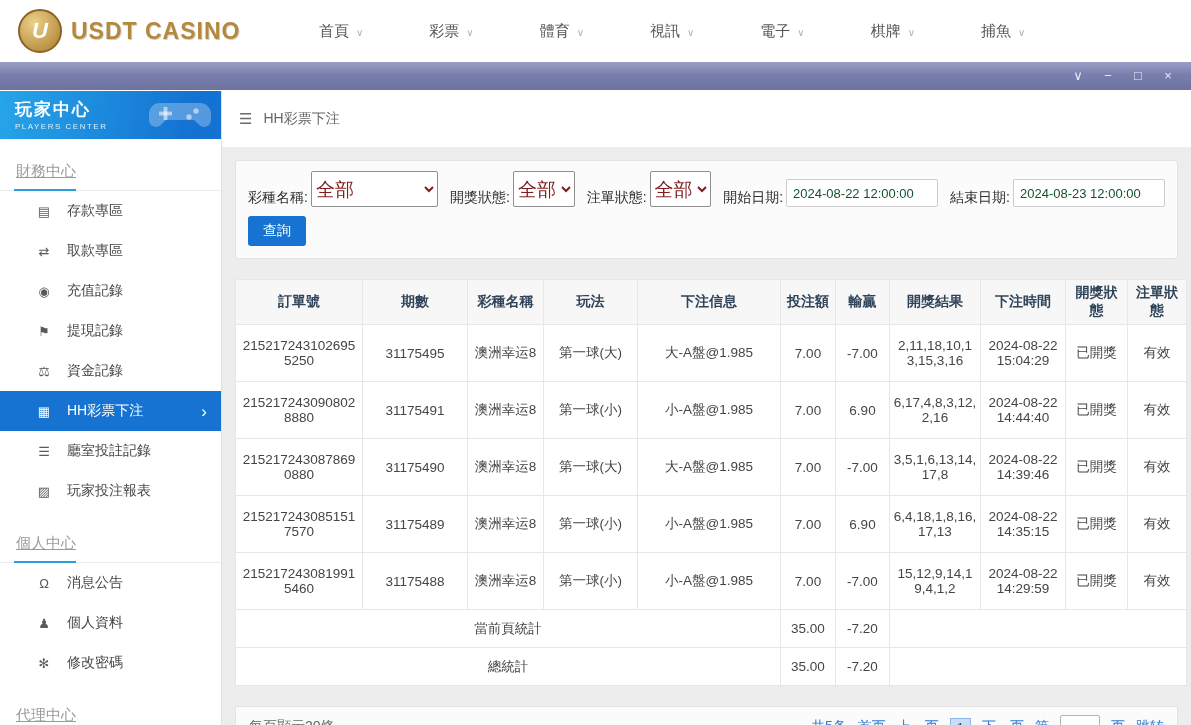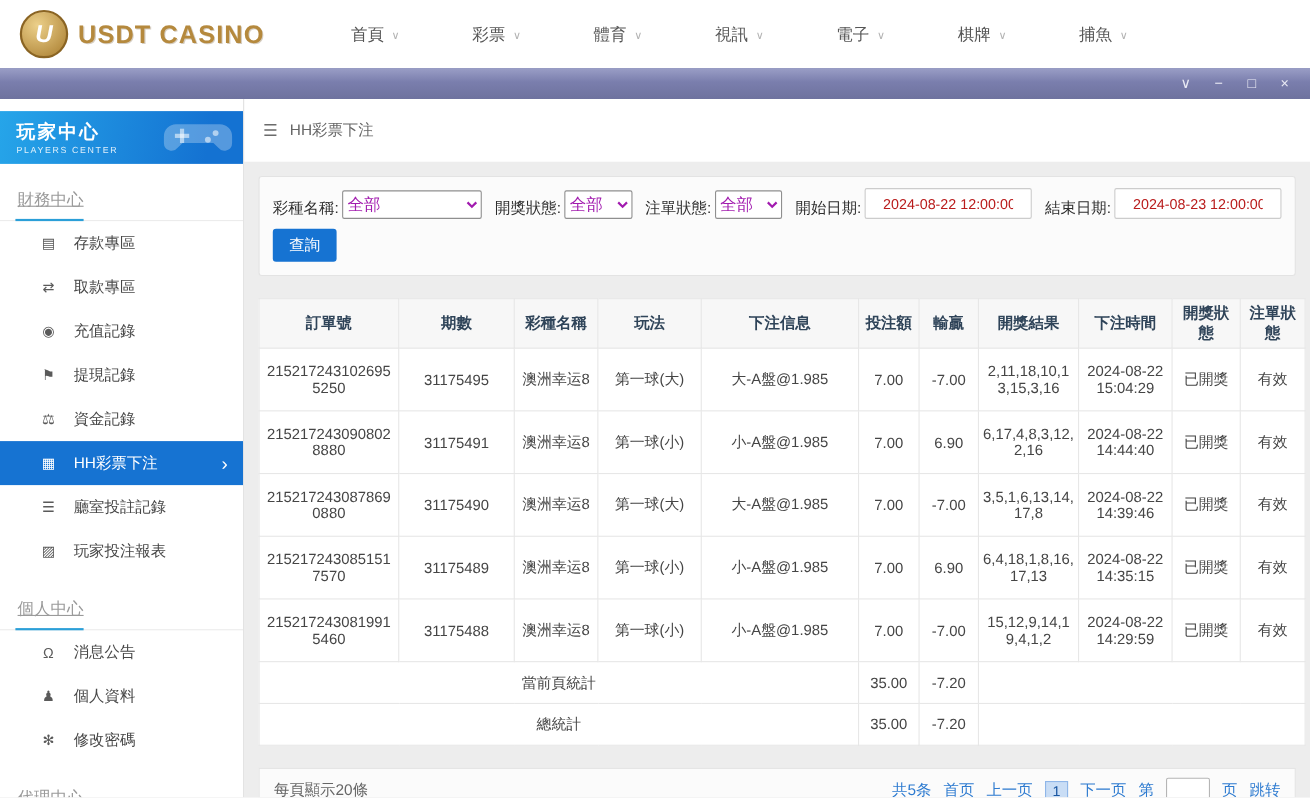--- a/index.html
+++ b/index.html
@@ -15,21 +15,21 @@
   .main-nav { flex:1; display:flex; padding-left:28px; }
   .nav-item { display:flex; align-items:center; gap:7px; padding:0 33px; font-size:15px; color:#565656; cursor:pointer; height:77px; }
   .nav-caret { font-size:10px; color:#b2b2b2; margin-top:2px; }
 
   
   .titlebar { height:28px; background:linear-gradient(#9a9ec6 0%, #7a7ead 45%, #6e729e 100%); background-color:#767aa8; display:flex; align-items:center; justify-content:flex-end; gap:0; padding:0 8px; flex:0 0 auto; }
   .tb-btn { color:#e9eaf4; font-size:13px; cursor:pointer; width:30px; text-align:center; line-height:28px; }
 
   
   .app-body { flex:1; display:flex; overflow:hidden; background:#ededed; }
-  .sidebar { width:222px; background:#fff; border-right:1px solid #e0e0e0; padding-top:11px; flex:0 0 auto; overflow:hidden; }
+  .sidebar { width:222px; background:#fff; border-right:1px solid #e0e0e0; padding-top:1px; flex:0 0 auto; overflow:hidden; }
   .sidebar-hero { height:48px; background:linear-gradient(100deg,#26a5e9 0%,#1472d2 85%); color:#fff; padding:7px 0 0 15px; position:relative; overflow:hidden; }
   .hero-title { font-size:17px; font-weight:bold; letter-spacing:2px; }
   .hero-sub { font-size:8px; letter-spacing:1.5px; opacity:.85; margin-top:1px; }
   .gamepad { position:absolute; right:8px; top:7px; }
   .section-title { margin-top:14px; padding:9px 16px; color:#9a9a9a; font-size:15px; border-bottom:1px solid #ececec; position:relative;text-decoration:underline; }
   .section-title::after { content:""; position:absolute; left:14px; bottom:-1px; width:62px; height:2px; background:#2b9fd8; }
   .side-item { display:flex; align-items:center; gap:15px; padding:0 14px 0 36px; height:40px; font-size:14px; color:#474747; cursor:pointer; }
   .side-item:first-of-type { margin-top:6px; }
   .side-icon { width:16px; color:#5a5a5a; font-size:13px; text-align:center; flex:0 0 auto; }
   .side-item.active { background:#1673d2; color:#fff; padding-left:36px; }
@@ -39,24 +39,24 @@
   
   .main { flex:1; display:flex; flex-direction:column; overflow:hidden; }
   .breadcrumb-bar { height:57px; background:#fff; display:flex; align-items:center; gap:11px; padding:0 17px; color:#666; font-size:14px; flex:0 0 auto; }
   .hamburger { font-size:15px; color:#6b6b6b; cursor:pointer; }
   .content { padding:13px; flex:1; overflow:hidden; }
 
   .filter-panel { background:#fbfbfb; border:1px solid #e3e3e3; border-radius:3px; padding:10px 12px 12px 12px; }
   .filter-row { display:flex; align-items:flex-end; font-size:14px; color:#2e2e2e; }
   .filter-row label { margin-right:3px; margin-left:12px; white-space:nowrap; }
   .filter-row label:first-child { margin-left:0; }
-  select { height:26px; border:1px solid #8f8f8f; background:#fff; font-size:15px; color:#a21caf; border-radius:2px; }
+  select { height:36px; border:1px solid #8f8f8f; background:#fff; font-size:19px; color:#7f1d1d; border-radius:2px; }
   .sel-lottery { width:132px; }
   .sel-small { width:64px; }
-  .date-input { height:28px; width:152px; border:1px solid #ccc; border-radius:2px; padding:0 16px; font-size:13px; color:#b91c1c; background:#fff; }
+  .date-input { height:28px; width:152px; border:1px solid #ccc; border-radius:2px; padding:0 6px; font-size:13px; color:#14532d; background:#fff; }
   .search-btn { margin-top:9px; background:#1673d2; color:#fff; border:none; border-radius:3px; padding:6px 15px; font-size:14px; cursor:pointer; }
 
   .bet-table { width:100%; border-collapse:collapse; background:#fff; margin-top:20px; table-layout:fixed; }
   .bet-table th, .bet-table td { border:1px solid #e7e7e7; text-align:center; font-size:13.5px; color:#454545; padding:4px 3px; word-break:break-all; vertical-align:middle; }
   .bet-table th { background:#f7f7f7; color:#2f4459; font-weight:bold; height:40px; font-size:14px; }
   .bet-table tbody.rows td { height:57px; }
   .bet-table .summary td { height:38px; }
 
   .pagination-bar { margin-top:20px; background:#fbfbfb; border:1px solid #e3e3e3; height:42px; display:flex; align-items:center; justify-content:space-between; padding:0 13px; font-size:14px; color:#666; }
   .pager { display:flex; align-items:center; gap:11px; }

